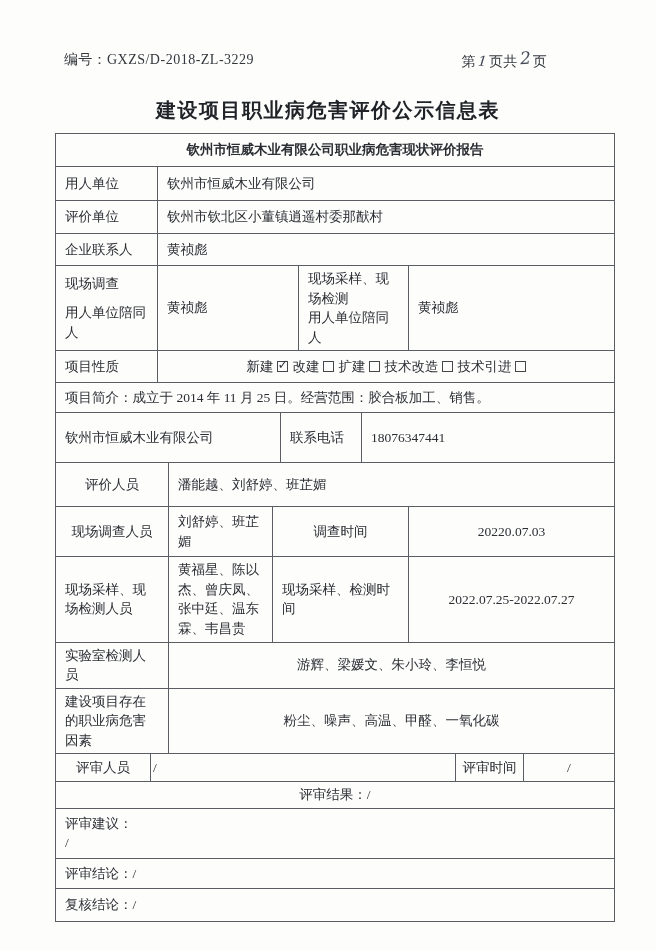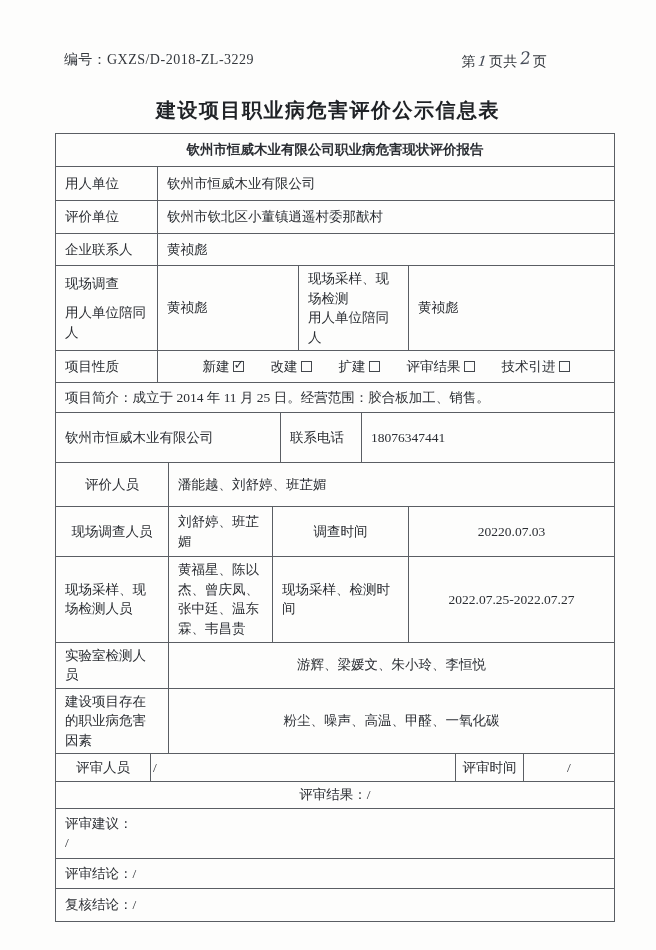--- a/index.html
+++ b/index.html
@@ -44,21 +44,21 @@
     border-right:1px solid var(--bc);
     padding:3px 9px;
     display:flex;flex-direction:column;justify-content:center;
     min-width:0;
   }
   .c:last-child{border-right:none}
   .grow{flex:1 1 auto}
   .ctr{align-items:center;text-align:left}
   .bold{font-weight:bold}
   .gapped{justify-content:space-around}
-  .cbgroup{flex-direction:row;align-items:center;gap:27px;flex-wrap:nowrap}
+  .cbgroup{flex-direction:row;align-items:center;gap:5px;flex-wrap:nowrap}
   .cbopt{white-space:nowrap;display:inline-flex;align-items:center}
   .cb-box{
     display:inline-block;width:11px;height:11px;
     border:1px solid #43474c;margin-left:3px;position:relative;
   }
   .cb-box .mark{
     position:absolute;left:0px;top:-4px;font-size:13px;line-height:13px;
     font-family:"DejaVu Sans",sans-serif;color:#33373c;
   }
   .slash{padding-left:2px}
@@ -124,21 +124,21 @@
               <span class="mark"></span>
             </span>
           </span>
         <span class="cbopt">
             <span>扩建</span>
             <span class="cb-box">
               <span class="mark"></span>
             </span>
           </span>
         <span class="cbopt">
-            <span>评审结果</span>
+            <span>技术改造</span>
             <span class="cb-box">
               <span class="mark"></span>
             </span>
           </span>
         <span class="cbopt">
             <span>技术引进</span>
             <span class="cb-box">
               <span class="mark"></span>
             </span>
           </span>

